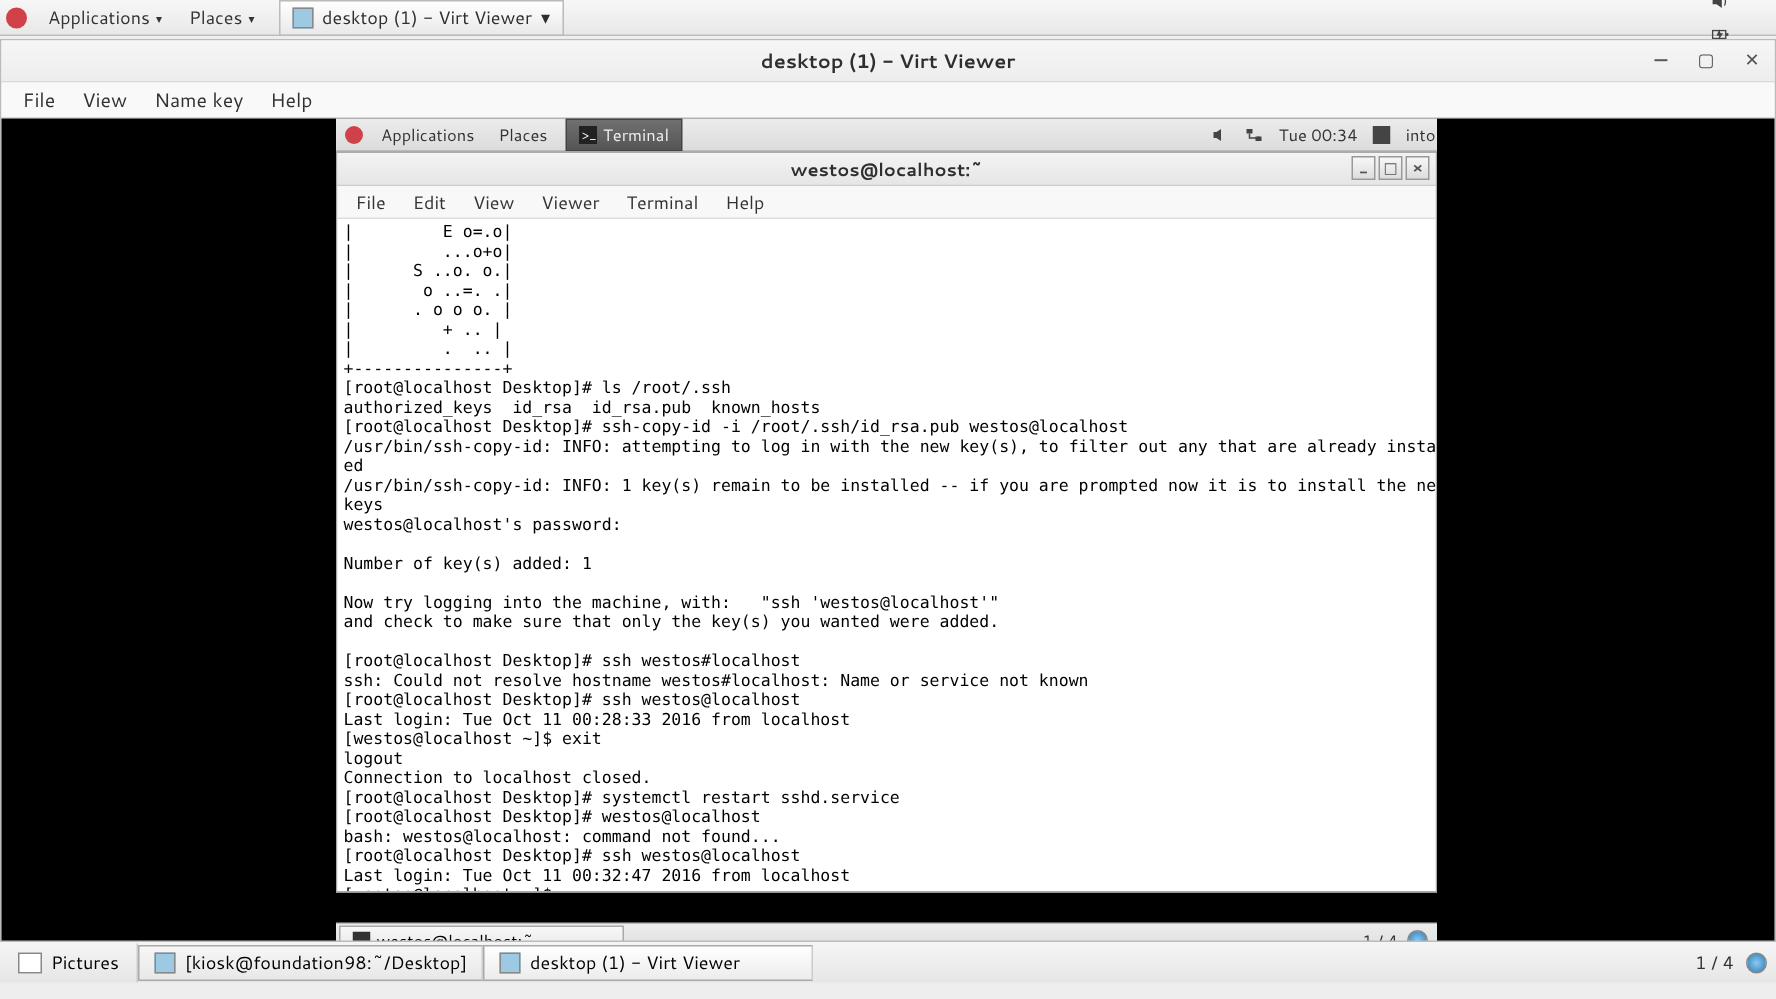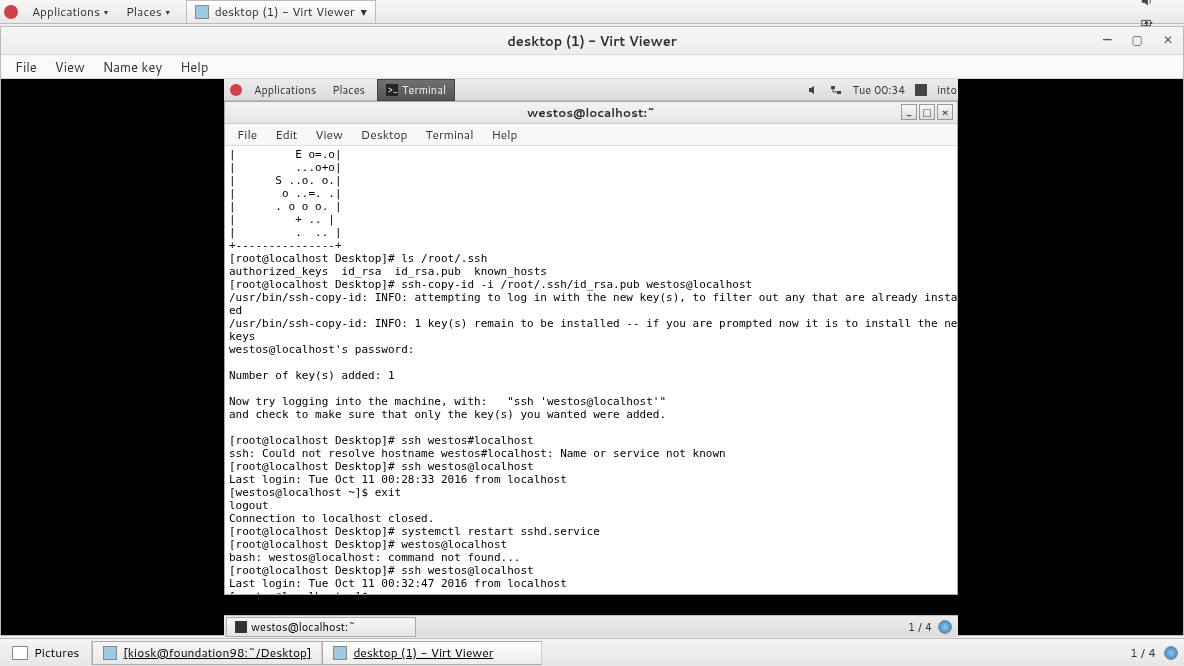--- a/index.html
+++ b/index.html
@@ -94,28 +94,28 @@
 }
 .inner-task{
   margin-left:2px;border:1px solid #aaa;background:linear-gradient(#f8f8f8,#e4e4e4);
   height:20px;display:inline-flex;align-items:center;padding:0 8px;gap:4px;min-width:190px;
 }
 .inner-bottom .ws{margin-left:auto;margin-right:6px;display:flex;align-items:center;gap:6px;color:#333;}
 .blue-dot{width:14px;height:14px;border-radius:50%;background:radial-gradient(#8cc9f0,#2a7cb8);border:1px solid #888;}
 
 
 .outer-bottom {
-  position:absolute; bottom:0; left:0; right:0; height:28px;
+  position:absolute; bottom:11px; left:0; right:0; height:28px;
   background: linear-gradient(#f5f5f5,#e6e6e6); border-top:1px solid #bbb;
   display:flex; align-items:center; font-size:12px;
 }
 .outer-bottom .divider{width:1px;height:26px;background:#ccc;}
 .pictures{display:flex;align-items:center;gap:6px;padding:0 12px;}
 .pictures .picon{width:16px;height:14px;border:1px solid #888;background:#fff;display:inline-block;}
-.tasks{display:flex;align-items:flex-end;gap:0;flex:1;text-decoration:underline;}
+.tasks{display:flex;align-items:flex-end;gap:0;flex:1;}
 .tasks .entry{
   border:1px solid #aaa;height:24px;display:inline-flex;align-items:center;gap:6px;
   padding:0 10px;min-width:220px;background:linear-gradient(#f6f6f6,#e8e8e8);
   border-right:1px solid #ccc;
 }
 .tasks .entry.active{background:linear-gradient(#ffffff,#ececec);}
 .outer-bottom .ws2{margin-left:auto;margin-right:6px;display:flex;align-items:center;gap:8px;color:#333;}
 </style>
 </head>
 <body>
@@ -204,21 +204,21 @@
         <div class="term-winbtns">
           <div>_</div>
           <div>□</div>
           <div>×</div>
         </div>
       </div>
       <div class="term-menu">
         <span>File</span>
         <span>Edit</span>
         <span>View</span>
-        <span>Desktop</span>
+        <span>Viewer</span>
         <span>Terminal</span>
         <span>Help</span>
       </div>
       <div class="term-body">|         E o=.o|
 |         ...o+o|
 |      S ..o. o.|
 |       o ..=. .|
 |      . o o o. |
 |         + .. |
 |         .  .. |

